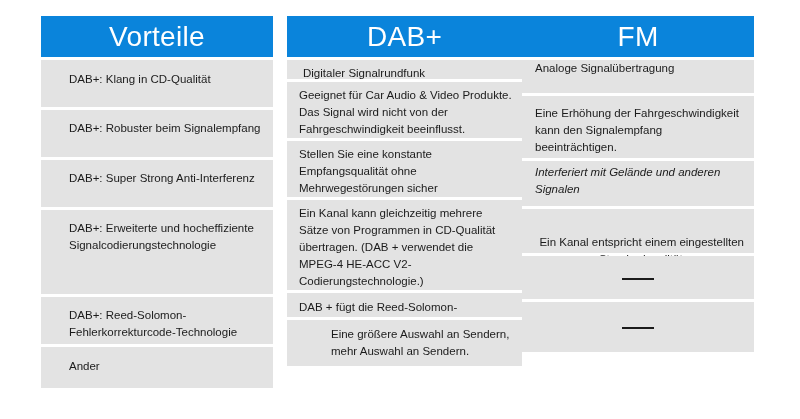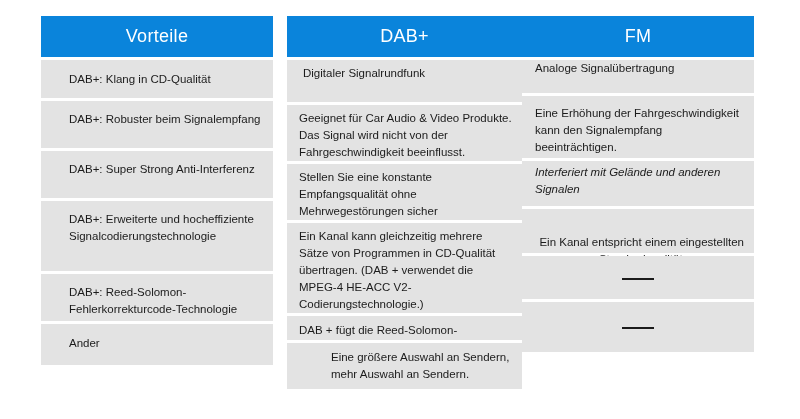--- a/index.html
+++ b/index.html
@@ -31,21 +31,21 @@
   .column.col-0 { width: 232px; margin-right: 14px; }
   .column.col-1 { width: 235px; }
   .column.col-2 { width: 232px; }
 
   .col-header {
     background: #0a84db;
     color: #ffffff;
     height: 41px;
     line-height: 41px;
     text-align: center;
-    font-size: 18px;
+    font-size: 28px;
     font-weight: normal;
     letter-spacing: 0.3px;
     margin-bottom: 3px;
     box-sizing: border-box;
   }
 
   .cell {
     background: #e3e3e3;
     color: #1b1b1b;
     font-size: 11.5px;
@@ -53,27 +53,27 @@
     box-sizing: border-box;
     margin-bottom: 3px;
     padding: 10px 12px 10px 13px;
     word-wrap: break-word;
   }
   .col-0 .cell { padding-left: 28px; padding-right: 10px; }
   .col-1 .cell { padding-left: 12px; padding-right: 10px; }
   .col-2 .cell { padding-left: 13px; padding-right: 10px; }
 
   
-  .col-0 .cell.h1 { height: 38px; padding-top: 11px; }
+  .col-0 .cell.h1 { height: 47px; padding-top: 11px; }
   .col-0 .cell.h2 { height: 47px; padding-top: 10px; }
-  .col-0 .cell.h3 { height: 70px; padding-top: 10px; }
+  .col-0 .cell.h3 { height: 84px; padding-top: 10px; }
   .col-0 .cell.h4 { height: 47px; padding-top: 10px; }
   .col-0 .cell.h5 { height: 41px; padding-top: 11px; }
 
-  .col-1 .cell.c1 { height: 42px; padding-top: 5px; padding-left: 16px; }
+  .col-1 .cell.c1 { height: 19px; padding-top: 5px; padding-left: 16px; }
   .col-1 .cell.c2 { height: 56px; padding-top: 5px; }
   .col-1 .cell.c3 { height: 56px; padding-top: 5px; }
   .col-1 .cell.c4 { height: 90px; padding-top: 5px; }
   .col-1 .cell.c5 { height: 24px; padding-top: 6px; }
   .col-1 .cell.c6 { height: 46px; padding-top: 6px; padding-left: 44px; }
 
   .col-2 .cell.f1 { height: 33px; padding-top: 0; }
   .col-2 .cell.f2 { height: 62px; padding-top: 9px; }
   .col-2 .cell.f3 { height: 45px; padding-top: 3px; font-style: italic; }
   .col-2 .cell.f4 { height: 44px; padding-top: 25px; text-align: right; }

